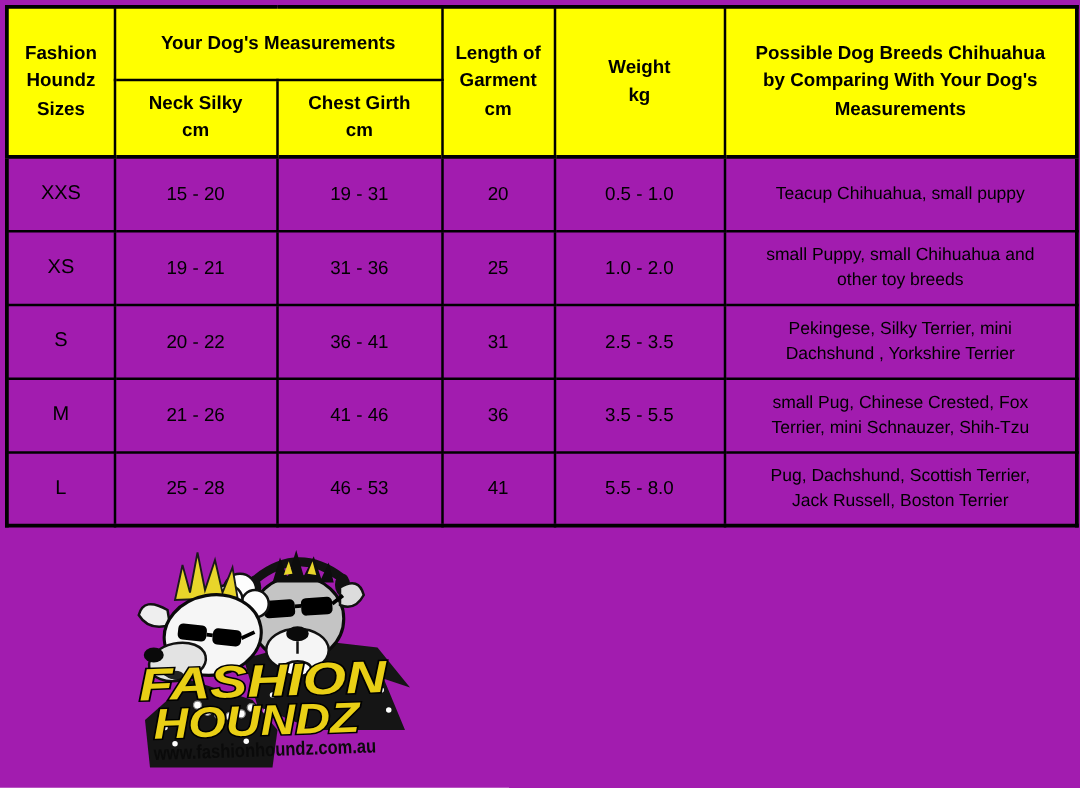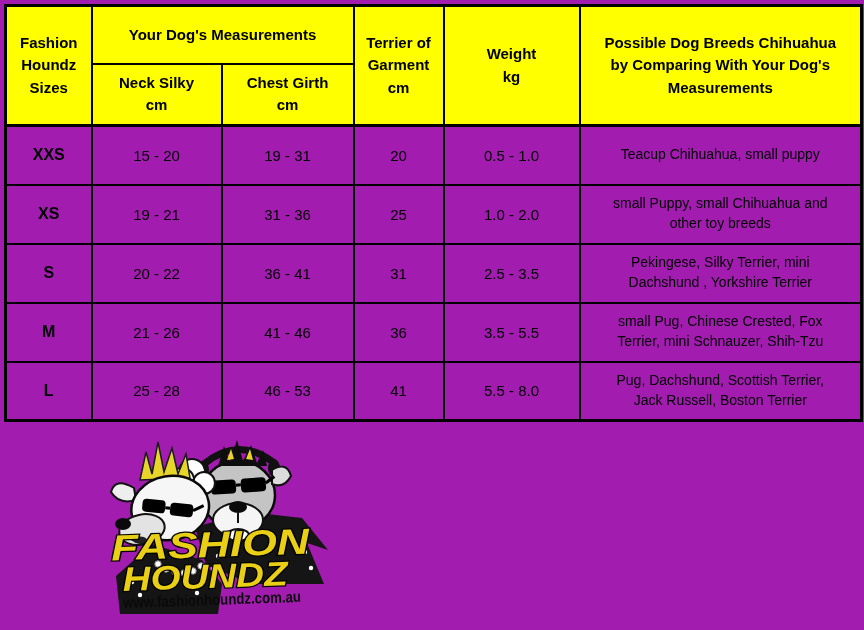--- a/index.html
+++ b/index.html
@@ -12,21 +12,21 @@
   .page{position:relative;width:864px;height:630px;background:#a21caf;overflow:hidden;}
 
   
   table.size-chart{position:absolute;left:4px;top:4px;border-collapse:collapse;table-layout:fixed;width:856px;border:3px solid var(--ink);}
   .size-chart th,.size-chart td{border:2px solid var(--ink);text-align:center;vertical-align:middle;padding:0;}
   .size-chart th{background:var(--yellow);font-weight:bold;font-size:15px;line-height:1.5;white-space:pre-line;}
   .size-chart .hb{border-bottom:3px solid var(--ink);}
   .size-chart thead tr.r1{height:58px;}
   .size-chart thead tr.r2{height:62px;}
   .size-chart tbody tr{height:59px;}
-  td.size-cell{font-weight:bold;font-size:16px;}
+  td.size-cell{font-weight:normal;font-size:16px;}
   td.num-cell{font-weight:normal;font-size:15px;}
   td.breeds-cell{font-weight:normal;font-size:14px;line-height:1.4;padding:2px 20px;}
 
   
   .logo-wrap{position:absolute;left:100px;top:432px;width:270px;height:198px;}
   .diagram-wrap{position:absolute;left:470px;top:430px;width:330px;height:200px;}
   svg{display:block;}
   .logo-text{font-family:"Liberation Sans",sans-serif;font-weight:bold;font-style:italic;
              fill:var(--logo-yellow);stroke:#000;stroke-width:2.4px;paint-order:stroke fill;}
   .logo-url{font-family:"Liberation Sans",sans-serif;font-weight:bold;fill:#0a0a0a;}
@@ -47,21 +47,21 @@
       <col style="width:90px">
         <col style="width:136px">
         <col style="width:282px">
     </colgroup>
     <thead>
       <tr class="r1">
         <th rowspan="2" class="hb">Fashion
 Houndz
 Sizes</th>
         <th colspan="2">Your Dog's Measurements</th>
-        <th rowspan="2" class="hb">Terrier of
+        <th rowspan="2" class="hb">Length of
 Garment
 cm</th>
         <th rowspan="2" class="hb">Weight
 kg</th>
         <th rowspan="2" class="hb">Possible Dog Breeds Chihuahua
 by Comparing With Your Dog's
 Measurements</th>
       </tr>
       <tr class="r2">
         <th class="hb">Neck Silky

